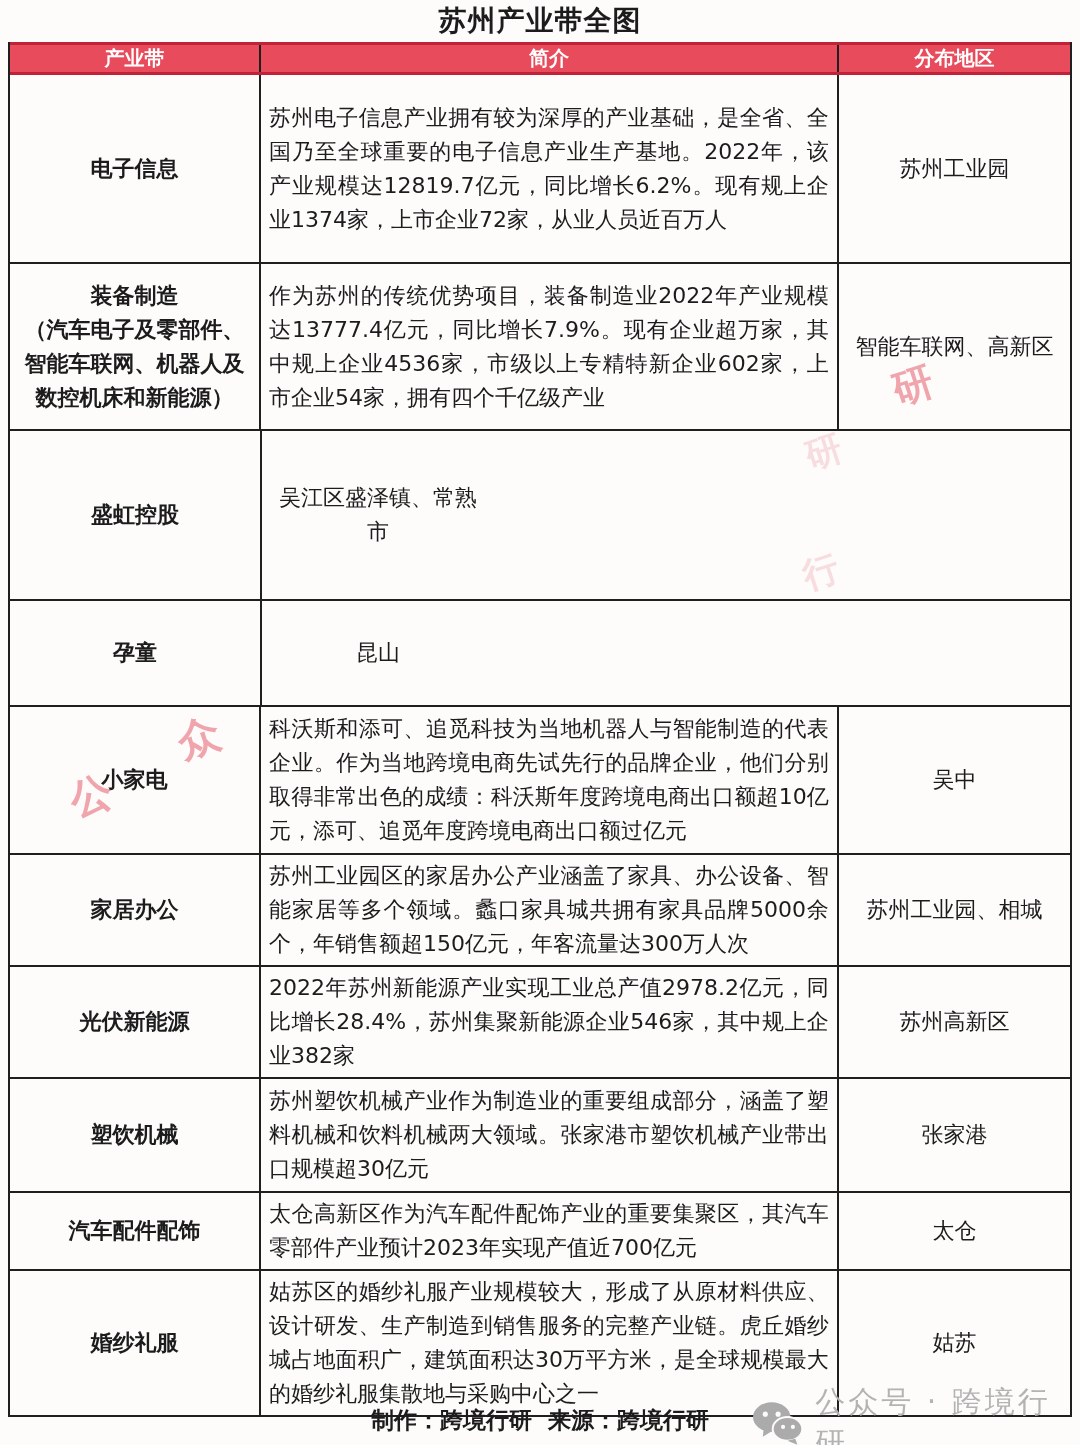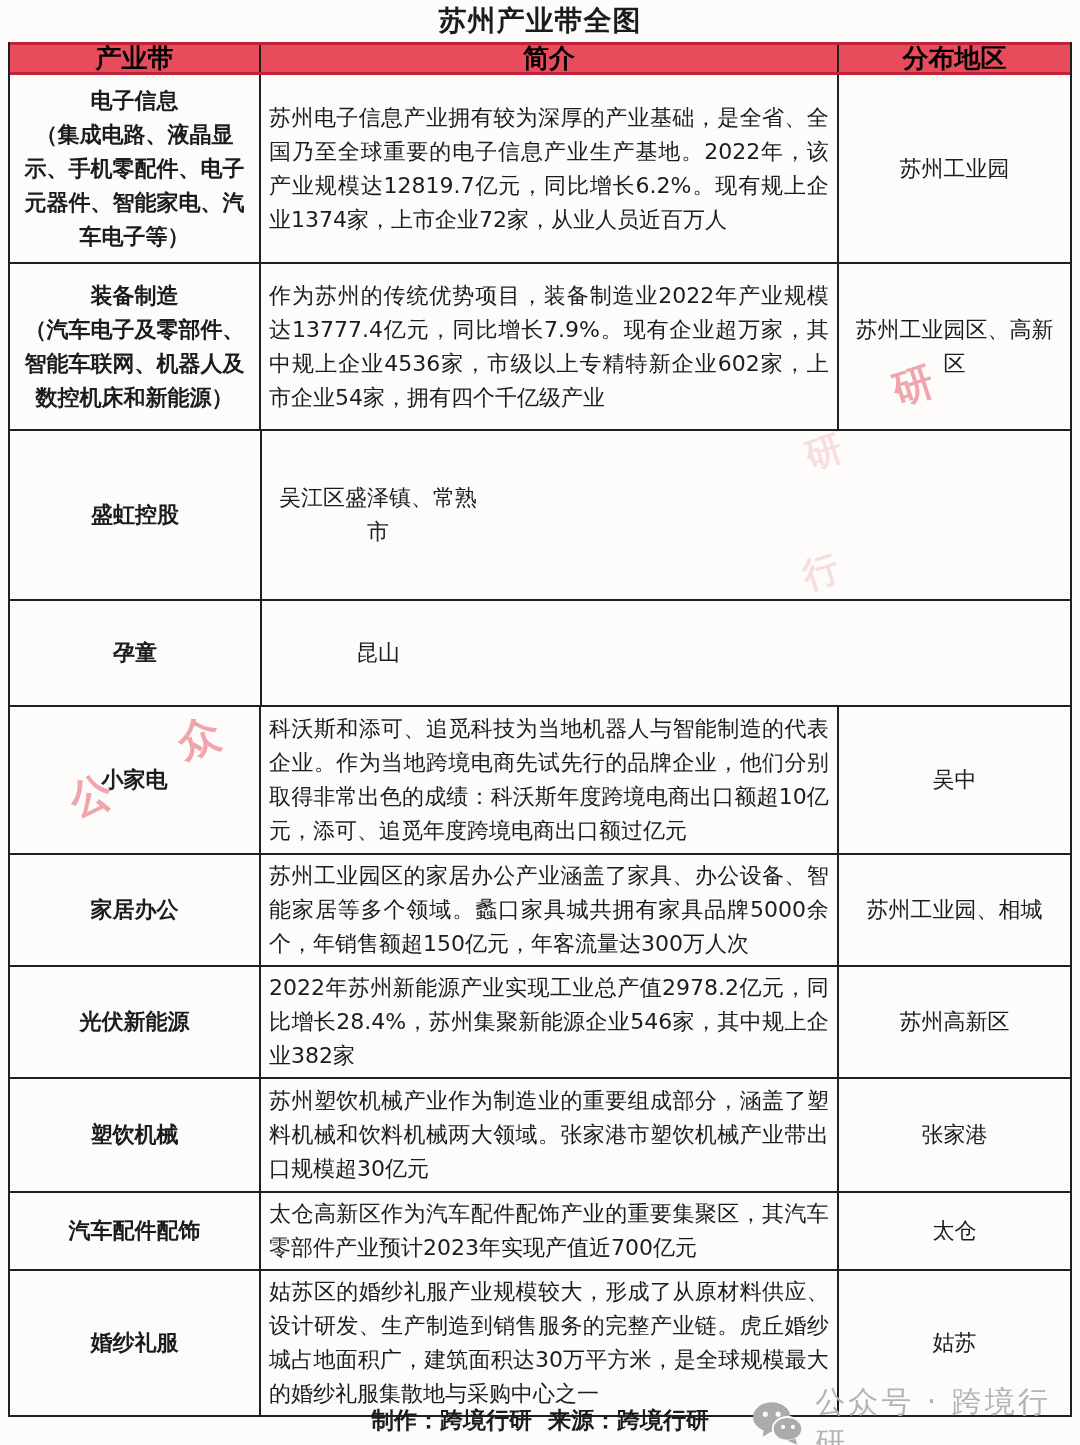--- a/index.html
+++ b/index.html
@@ -26,21 +26,21 @@
   }
   .thead {
     display: flex;
     background: #e84b5b;
     border-top: 3px solid #c22237;
     border-bottom: 3px solid #c22237;
     height: 33px;
   }
   .thead .th {
     display: flex; align-items: center; justify-content: center;
-    color: #000000; font-weight: bold; font-size: 26px;
+    color: #ffffff; font-weight: bold; font-size: 20px;
   }
   .th.c1 { width: 252px; border-right: 2px solid #1f1f1f; }
   .th.c2 { width: 580px; border-right: 2px solid #1f1f1f; }
   .th.c3 { width: 232px; }
   .tr { display: flex; border-bottom: 2px solid #1f1f1f; }
   .tr:last-child { border-bottom: none; }
   .td {
     padding: 4px 8px;
     display: flex; flex-direction: column; justify-content: center;
     font-size: 22px; line-height: 34px;
@@ -90,33 +90,32 @@
 <div class="belt-table">
   <div class="thead">
     <div class="th c1">产业带</div>
     <div class="th c2">简介</div>
     <div class="th c3">分布地区</div>
   </div>
 
   <div class="tr r1">
     <div class="td c1">
       <div>电子信息</div>
-      <div>（集成电路、液晶显示、手机零配件、电子元器件、智能家电、汽车电子等）</div>
     </div>
     <div class="td c2">苏州电子信息产业拥有较为深厚的产业基础，是全省、全国乃至全球重要的电子信息产业生产基地。2022年，该产业规模达12819.7亿元，同比增长6.2%。现有规上企业1374家，上市企业72家，从业人员近百万人</div>
     <div class="td c3">苏州工业园</div>
   </div>
 
   <div class="tr r2">
     <div class="td c1">
       <div>装备制造</div>
       <div>（汽车电子及零部件、智能车联网、机器人及数控机床和新能源）</div>
     </div>
     <div class="td c2">作为苏州的传统优势项目，装备制造业2022年产业规模达13777.4亿元，同比增长7.9%。现有企业超万家，其中规上企业4536家，市级以上专精特新企业602家，上市企业54家，拥有四个千亿级产业</div>
-    <div class="td c3">苏州工业园区、高新区</div>
+    <div class="td c3">智能车联网、高新区</div>
   </div>
 
   <div class="tr r3">
     <div class="td c1">
       <div>盛虹控股</div>
     </div>
     <div class="td c3">吴江区盛泽镇、常熟市</div>
   </div>
 
   <div class="tr r4">

